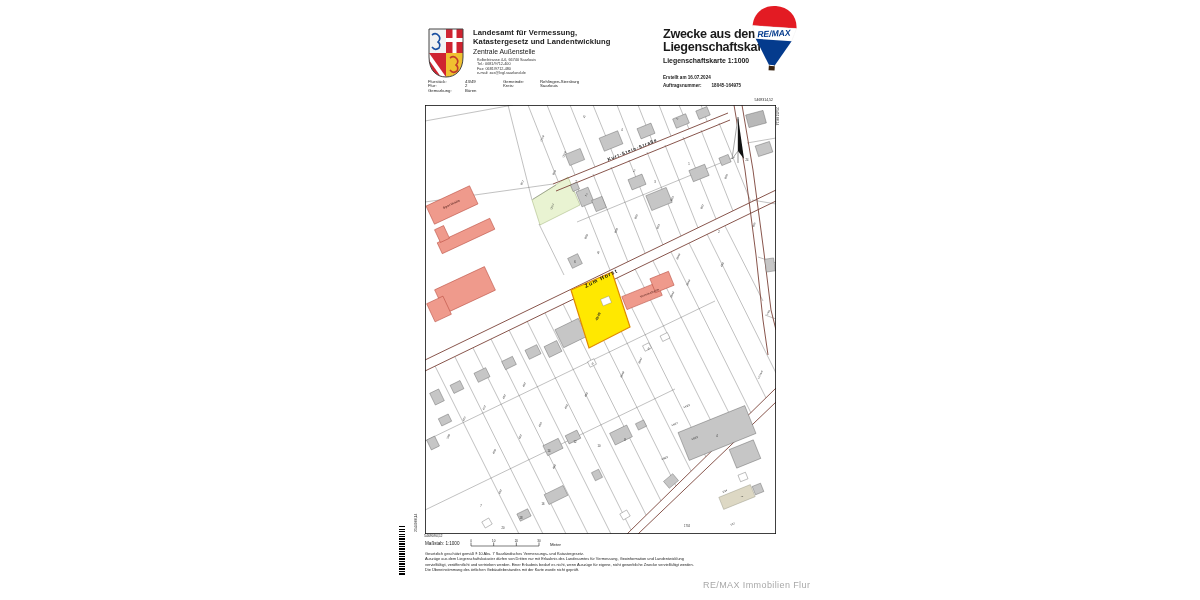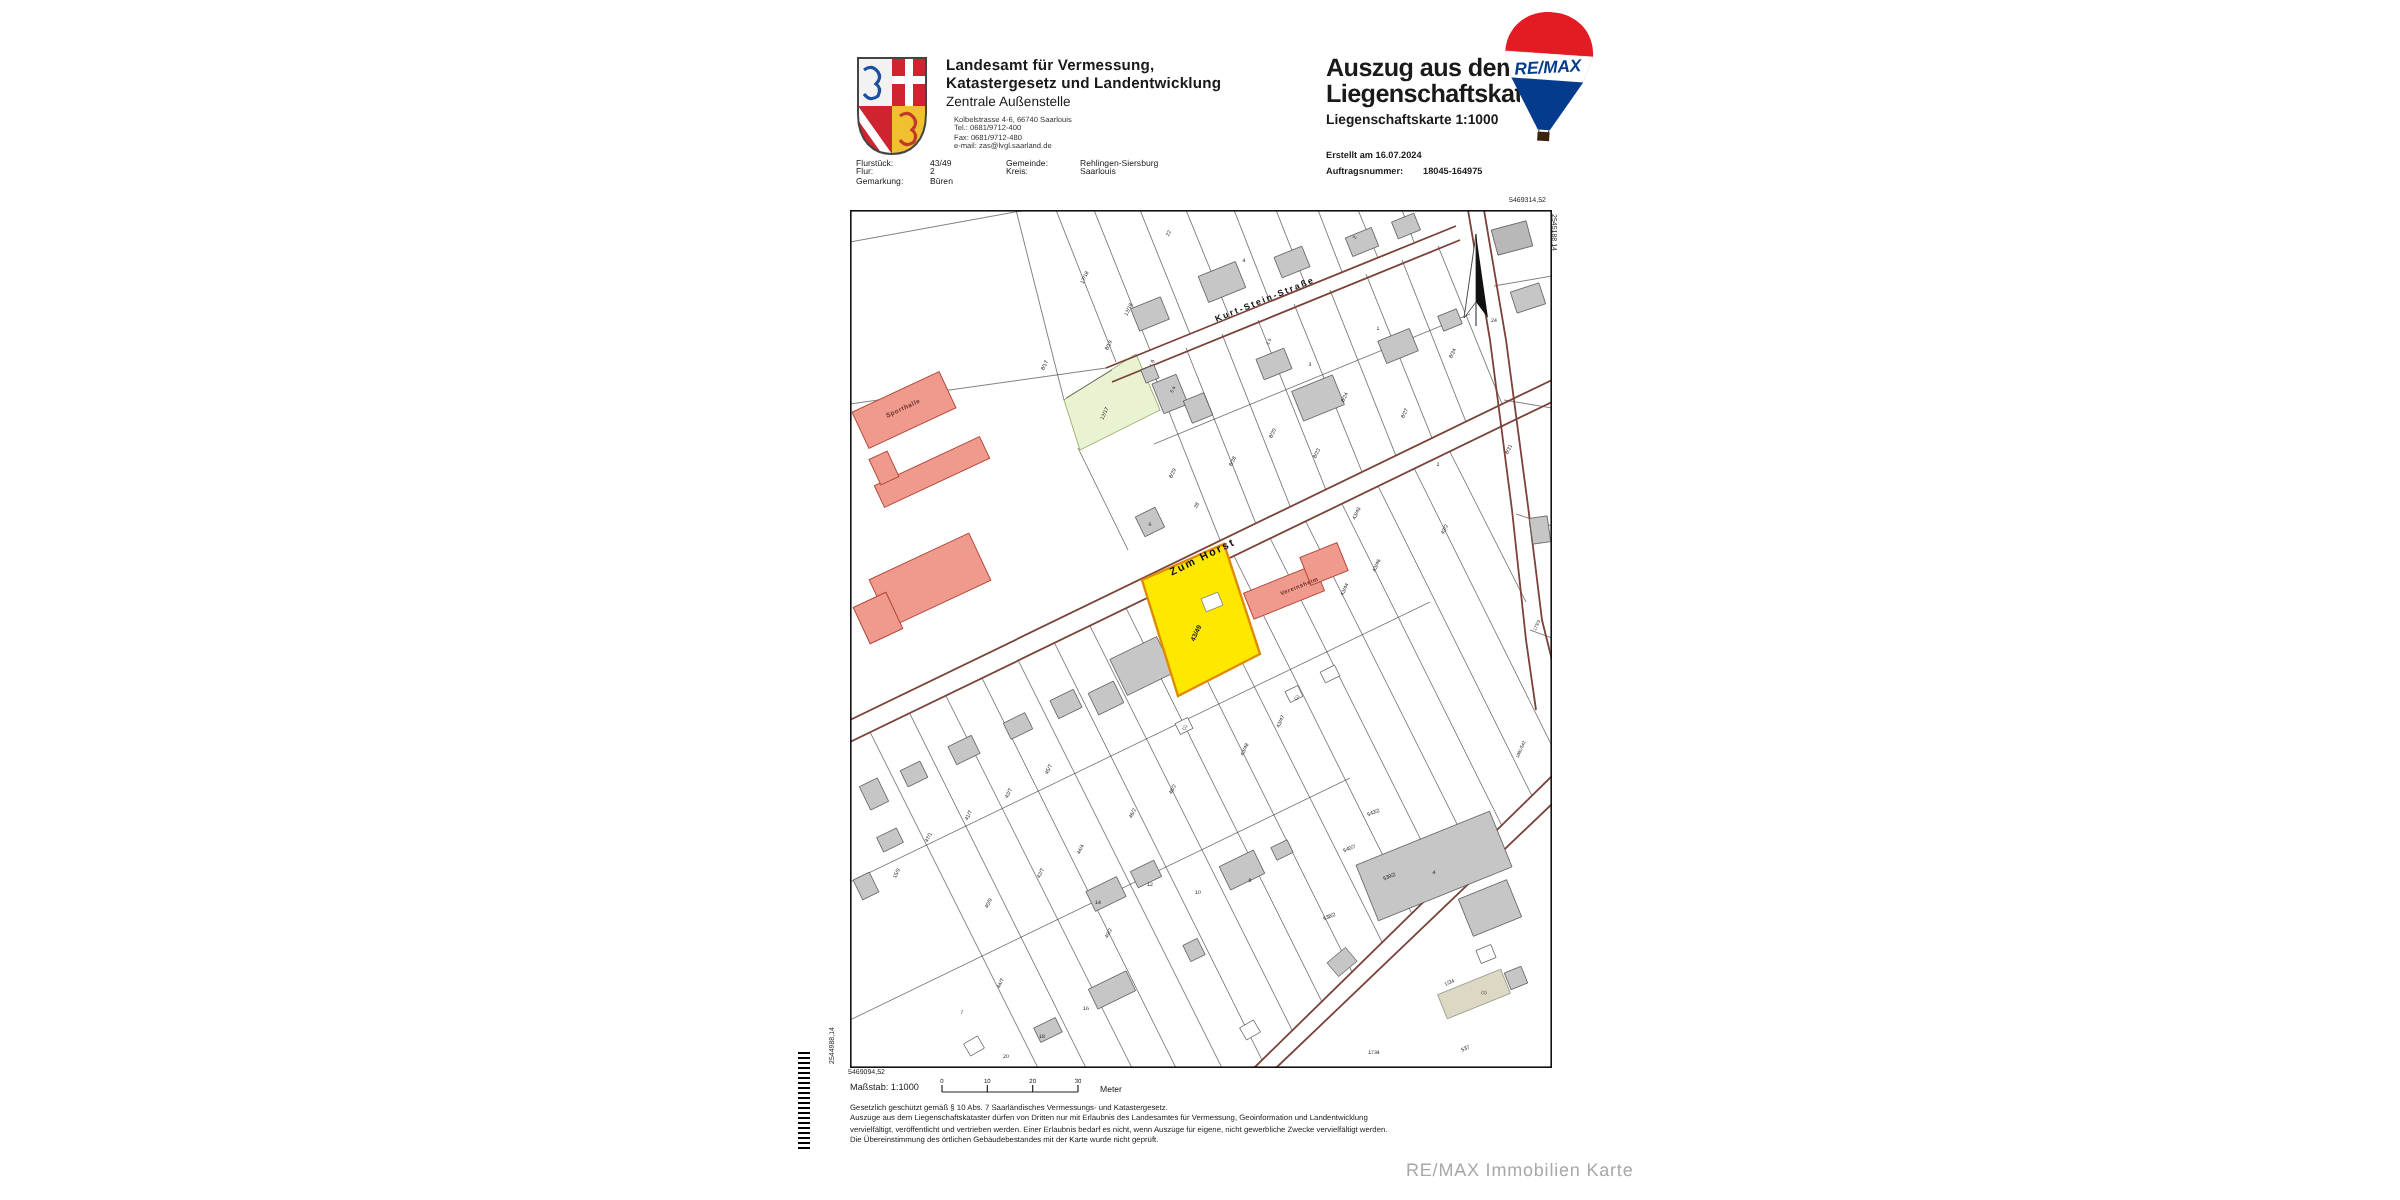--- a/index.html
+++ b/index.html
@@ -80,21 +80,21 @@
     <span class="val abs" style="left:465px;top:84.2px">2</span>
     <span class="lab abs" style="left:428px;top:88.9px">Gemarkung:</span>
     <span class="val abs" style="left:465px;top:88.9px">Büren</span>
     <span class="lab abs" style="left:503px;top:79.5px">Gemeinde:</span>
     <span class="val abs" style="left:540px;top:79.5px">Rehlingen-Siersburg</span>
     <span class="lab abs" style="left:503px;top:84.2px">Kreis:</span>
     <span class="val abs" style="left:540px;top:84.2px">Saarlouis</span>
   </div>
 
   <div class="abs" style="left:663px;top:28px">
-    <div class="title-line">Auszug aus dem</div>
+    <div class="title-line">Zwecke aus dem</div>
     <div class="title-clip">
         <div class="title-line">Liegenschaftskataster</div>
       </div>
     <div class="subtitle" style="margin-top:3px">Liegenschaftskarte  1:1000</div>
     <div class="created" style="margin-top:11px">Erstellt am  16.07.2024</div>
     <div class="order" style="margin-top:3px">
       <span>Auftragsnummer:</span><span class="gap"></span><span>18045-164975</span>
     </div>
   </div>
 
@@ -346,14 +346,14 @@
     </svg>
   <span class="scale-unit abs" style="left:550px;top:541.5px">Meter</span>
 
   <div class="legal abs" style="left:425px;top:551px" id="legal">
       <div>Gesetzlich geschützt gemäß § 10 Abs. 7 Saarländisches Vermessungs- und Katastergesetz.</div>
       <div>Auszüge aus dem Liegenschaftskataster dürfen von Dritten nur mit Erlaubnis des Landesamtes für Vermessung, Geoinformation und Landentwicklung</div>
       <div>vervielfältigt, veröffentlicht und vertrieben werden. Einer Erlaubnis bedarf es nicht, wenn Auszüge für eigene, nicht gewerbliche Zwecke vervielfältigt werden.</div>
       <div>Die Übereinstimmung des örtlichen Gebäudebestandes mit der Karte wurde nicht geprüft.</div>
     </div>
 
-  <div class="watermark abs" style="left:703px;top:580px">RE/MAX Immobilien Karte</div>
+  <div class="watermark abs" style="left:703px;top:580px">RE/MAX Immobilien Flur</div>
 </div>
 
 </body></html>

